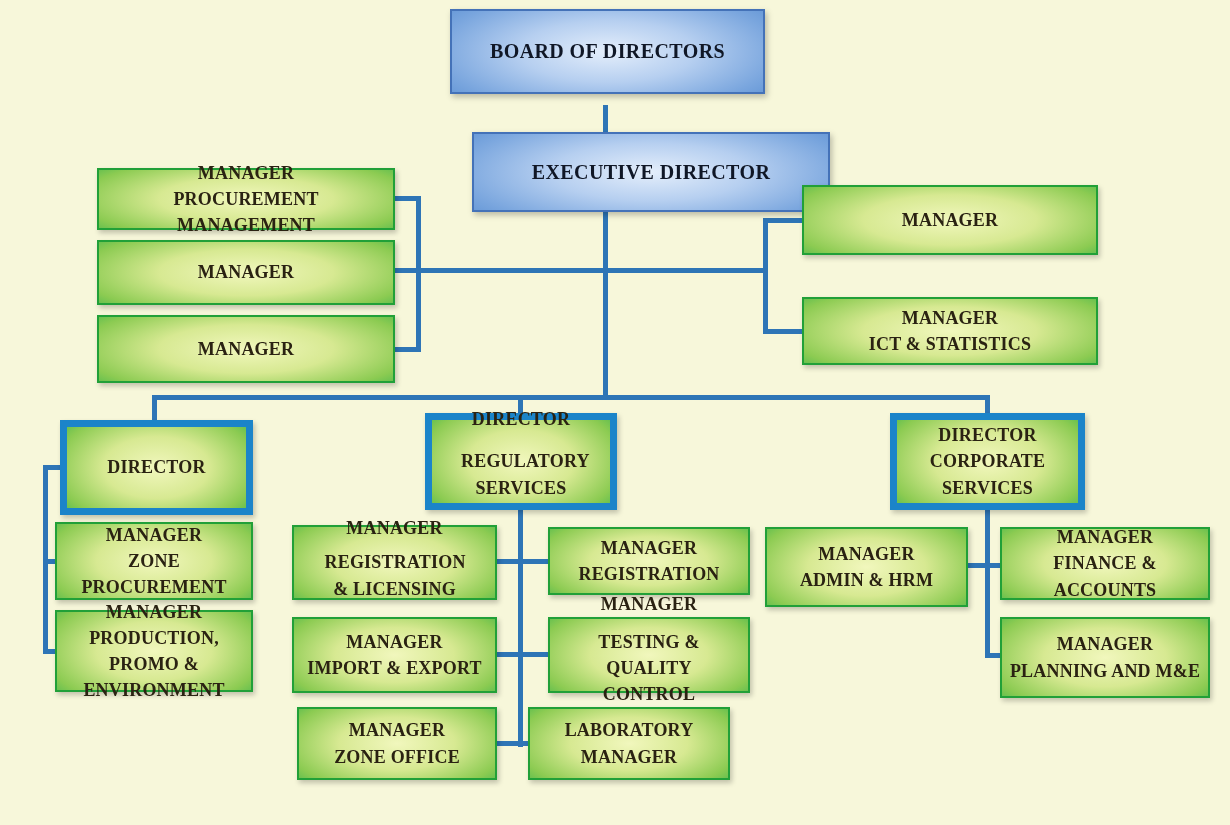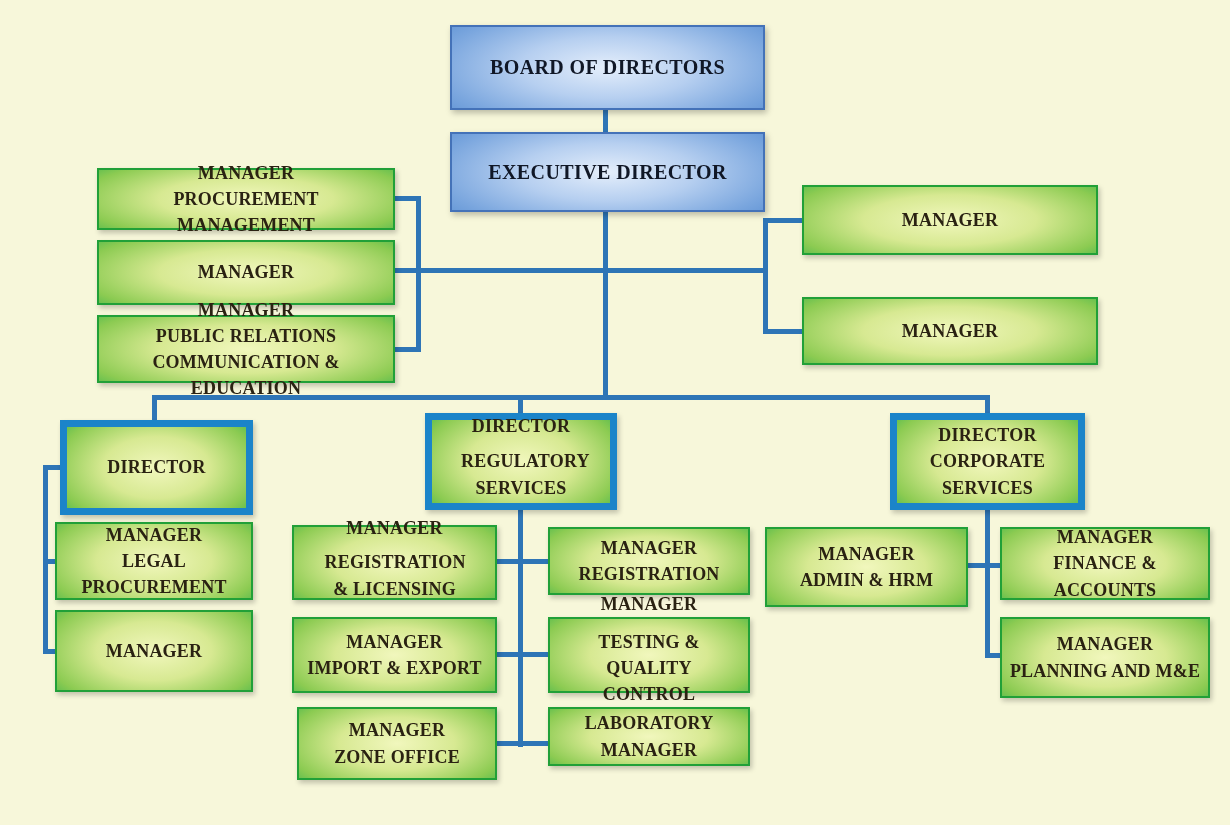--- a/index.html
+++ b/index.html
@@ -58,64 +58,65 @@
   <div class="conn" style="left:43px; top:559px; width:17px; height:5px"></div>
   <div class="conn" style="left:43px; top:649px; width:17px; height:5px"></div>
   <div class="conn" style="left:518px; top:505px; width:5px; height:242px"></div>
   <div class="conn" style="left:494px; top:559px; width:57px; height:5px"></div>
   <div class="conn" style="left:494px; top:652px; width:57px; height:5px"></div>
   <div class="conn" style="left:494px; top:741px; width:57px; height:5px"></div>
   <div class="conn" style="left:985px; top:505px; width:5px; height:152px"></div>
   <div class="conn" style="left:965px; top:563px; width:38px; height:5px"></div>
   <div class="conn" style="left:985px; top:653px; width:18px; height:5px"></div>
 
-  <div class="node blue" style="left:450px; top:25px; width:315px; height:85px">
+  <div class="node blue" style="left:450px; top:9px; width:315px; height:85px">
     <div class="l1">BOARD OF DIRECTORS</div>
   </div>
-  <div class="node blue" style="left:450px; top:132px; width:315px; height:80px">
+  <div class="node blue" style="left:472px; top:132px; width:358px; height:80px">
     <div class="l1">EXECUTIVE DIRECTOR</div>
   </div>
 
   <div class="node green" style="left:97px; top:168px; width:298px; height:62px">
     <div class="l1">MANAGER</div>
     <div class="l2">PROCUREMENT MANAGEMENT</div>
   </div>
   <div class="node green" style="left:97px; top:240px; width:298px; height:65px">
     <div class="l1">MANAGER</div>
   </div>
   <div class="node green" style="left:97px; top:315px; width:298px; height:68px">
     <div class="l1">MANAGER</div>
-    <div class="l2">PUBLIC RELATIONS COMMUNICATION &amp; EDUCATION</div>
   </div>
 
   <div class="node green" style="left:802px; top:185px; width:296px; height:70px">
     <div class="l1">MANAGER</div>
   </div>
   <div class="node green" style="left:802px; top:297px; width:296px; height:68px">
     <div class="l1">MANAGER</div>
+    <div class="l2">ICT &amp; STATISTICS</div>
   </div>
 
   <div class="node green director" style="left:60px; top:420px; width:193px; height:95px">
     <div class="l1">DIRECTOR</div>
   </div>
   <div class="node green director" style="left:425px; top:413px; width:192px; height:97px">
     <div class="l1">DIRECTOR</div>
-    <div class="l2" style="max-width:120px; margin:9px auto">REGULATORY SERVICES</div>
+    <div class="l2" style="max-width:120px; margin:16px auto">REGULATORY SERVICES</div>
   </div>
   <div class="node green director" style="left:890px; top:413px; width:195px; height:97px">
     <div class="l1">DIRECTOR</div>
     <div class="l2">CORPORATE SERVICES</div>
   </div>
 
   <div class="node green" style="left:55px; top:522px; width:198px; height:78px">
     <div class="l1">MANAGER</div>
-    <div class="l2">LEGAL PROCUREMENT</div>
+    <div class="l2">ZONE PROCUREMENT</div>
   </div>
   <div class="node green" style="left:55px; top:610px; width:198px; height:82px">
     <div class="l1">MANAGER</div>
+    <div class="l2">PRODUCTION, PROMO &amp; ENVIRONMENT</div>
   </div>
 
   <div class="node green" style="left:292px; top:525px; width:205px; height:75px">
     <div class="l1">MANAGER</div>
     <div class="l2" style="max-width:140px; margin:8px auto">REGISTRATION &amp; LICENSING</div>
   </div>
   <div class="node green" style="left:292px; top:617px; width:205px; height:76px">
     <div class="l1">MANAGER</div>
     <div class="l2">IMPORT &amp; EXPORT</div>
   </div>
@@ -125,21 +126,21 @@
   </div>
 
   <div class="node green" style="left:548px; top:527px; width:202px; height:68px">
     <div class="l1">MANAGER</div>
     <div class="l2">REGISTRATION</div>
   </div>
   <div class="node green" style="left:548px; top:617px; width:202px; height:76px">
     <div class="l1">MANAGER</div>
     <div class="l2" style="max-width:150px; margin:12px auto">TESTING &amp; QUALITY CONTROL</div>
   </div>
-  <div class="node green" style="left:548px; top:707px; width:202px; height:59px">
+  <div class="node green" style="left:528px; top:707px; width:202px; height:73px">
     <div class="l1">LABORATORY</div>
     <div class="l2">MANAGER</div>
   </div>
 
   <div class="node green" style="left:765px; top:527px; width:203px; height:80px">
     <div class="l1">MANAGER</div>
     <div class="l2">ADMIN &amp; HRM</div>
   </div>
   <div class="node green" style="left:1000px; top:527px; width:210px; height:73px">
     <div class="l1">MANAGER</div>

